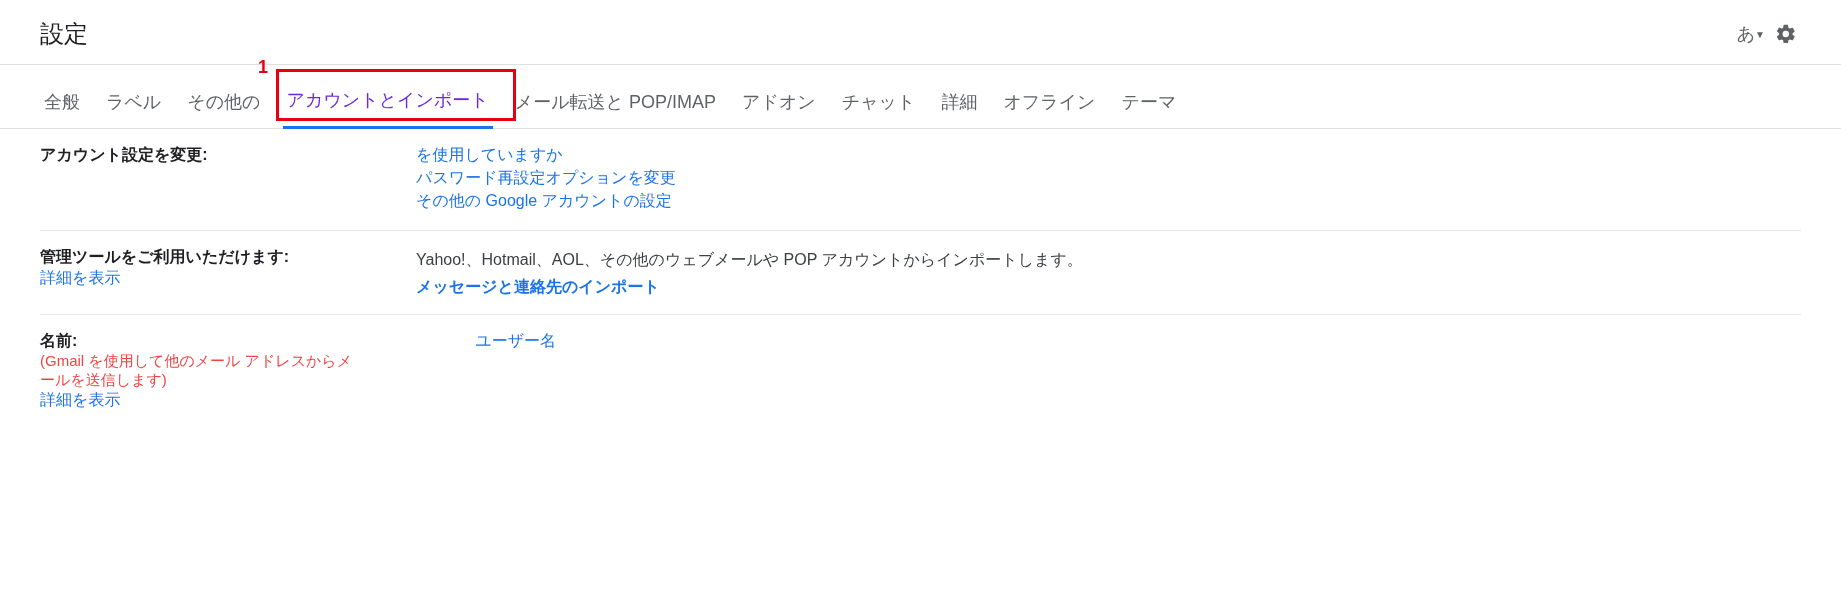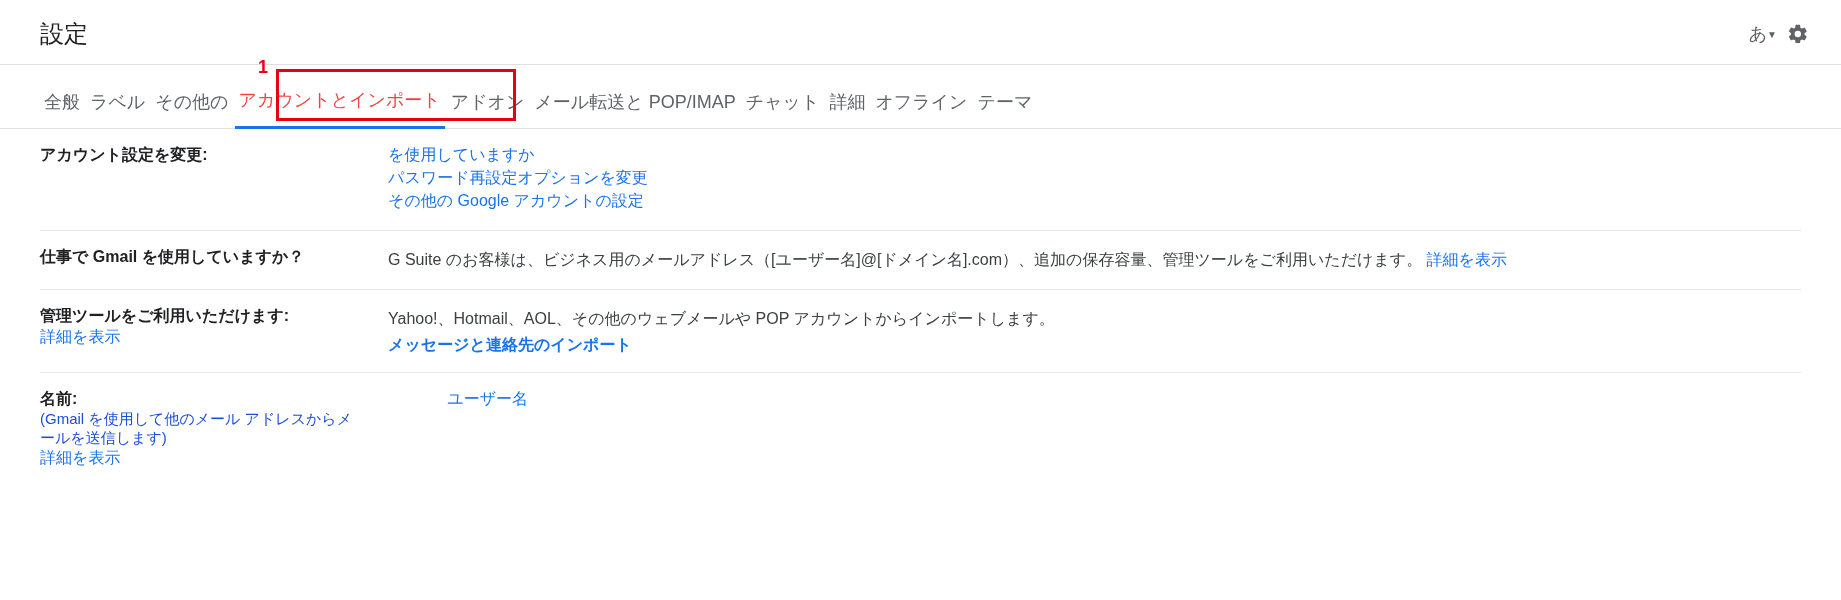--- a/index.html
+++ b/index.html
@@ -7,21 +7,21 @@
       font-family: Arial, "Hiragino Kaku Gothic ProN", "Meiryo", sans-serif;
       font-size: 16px;
       color: #202124;
       background: #fff;
       width: 1841px;
     }
     .header-bar {
       display: flex;
       align-items: center;
       justify-content: space-between;
-      padding: 18px 32px 14px 40px;
+      padding: 18px 44px 14px 40px;
     }
     .page-title {
       font-size: 24px;
       color: #202124;
       font-weight: normal;
     }
     .header-right {
       display: flex;
       align-items: center;
       gap: 6px;
@@ -30,35 +30,35 @@
     .ime-indicator { font-size: 18px; padding: 2px 4px; display:flex; align-items:center;}
     .gear-icon svg { display:block; }
     .caret { font-size: 10px; }
     .divider {
       border-bottom: 1px solid #e0e0e0;
       margin: 0 0 0 0;
     }
     .tabs {
       display: flex;
       align-items: flex-end;
-      gap: 2px;
+      gap: 18px;
       padding: 0 40px;
       border-bottom: 1px solid #e0e0e0;
       position: relative;
       min-height: 64px;
     }
     .tab {
       padding: 20px 4px 14px 4px;
       font-size: 18px;
       color: #5f6368;
       cursor: pointer;
       white-space: nowrap;
     }
     .tab.active {
-      color: #ef4444;
+      color: #6d28d9;
       border-bottom: 3px solid #1a73e8;
       margin-bottom: -1px;
       position: relative;
     }
     .annot-box-1 {
       position: absolute;
       border: 3px solid #e60012;
       pointer-events: none;
       left: 276px;
       top: 4px;
@@ -72,32 +72,32 @@
       font-size: 18px;
       left: 258px;
       top: -8px;
       pointer-events:none;
     }
     .tabs-wrap { position: relative; }
 
     .settings-body { padding: 0 40px; }
     .section {
       display: flex;
-      gap: 28px;
+      gap: 56px;
       padding: 16px 0;
       border-bottom: 1px solid #e8e8e8;
     }
     .section:last-child { border-bottom: none; }
     .section-label {
       width: 320px;
       flex: 0 0 320px;
       font-size: 16px;
     }
     .section-label .label-title { font-weight: bold; }
-    .section-label .label-sub { font-weight: normal; font-size: 15px; color:#1d4ed8; }
+    .section-label .label-sub { font-weight: normal; font-size: 15px; color:#ef4444; }
     .section-content { flex: 1; font-size: 16px; color:#3c4043; position: relative;}
     .section-right { width: 140px; flex: 0 0 140px; text-align: right; }
     .link { color: #1a73e8; cursor: pointer; }
     .link.bold { font-weight: bold; }
     .block-link { display: block; margin-bottom: 2px; }
     .text-row { margin-bottom: 4px; line-height: 1.6; }
     .name-row { font-weight: bold; }
     .redacted {
       display: inline-block;
       width: 116px;
@@ -143,22 +143,22 @@
   </div>
 </div>
 <div class="divider"></div>
 
 <div class="tabs-wrap">
   <div class="tabs" id="tabs">
       <div class="tab">全般</div>
       <div class="tab">ラベル</div>
       <div class="tab">その他の</div>
       <div class="tab active">アカウントとインポート</div>
+      <div class="tab">メール転送と POP/IMAP</div>
       <div class="tab">アドオン</div>
-      <div class="tab">メール転送と POP/IMAP</div>
       <div class="tab">チャット</div>
       <div class="tab">詳細</div>
       <div class="tab">オフライン</div>
       <div class="tab">テーマ</div>
     </div>
   <div class="annot-box-1"></div>
   <div class="annot-num-1">1</div>
 </div>
 
 <div class="settings-body">
@@ -168,30 +168,20 @@
       <span class="label-title">アカウント設定を変更:</span>
     </div>
     <div class="section-content">
       <span class="link block-link">を使用していますか</span>
       <span class="link block-link">パスワード再設定オプションを変更</span>
       <span class="link block-link">その他の Google アカウントの設定</span>
     </div>
     <div class="section-right"></div>
   </div>
 
-  <div class="section">
-    <div class="section-label">
-      <span class="label-title">仕事で Gmail を使用していますか？</span>
-    </div>
-    <div class="section-content">
-      <span class="text-row">G Suite のお客様は、ビジネス用のメールアドレス（[ユーザー名]@[ドメイン名].com）、追加の保存容量、管理ツールをご利用いただけます。</span>
-      <span class="link">詳細を表示</span>
-    </div>
-    <div class="section-right"></div>
-  </div>
 
   <div class="section">
     <div class="section-label">
       <div class="label-title">管理ツールをご利用いただけます:</div>
       <span class="link">詳細を表示</span>
     </div>
     <div class="section-content">
       <div class="text-row">Yahoo!、Hotmail、AOL、その他のウェブメールや POP アカウントからインポートします。</div>
       <span class="link bold">メッセージと連絡先のインポート</span>
     </div>

